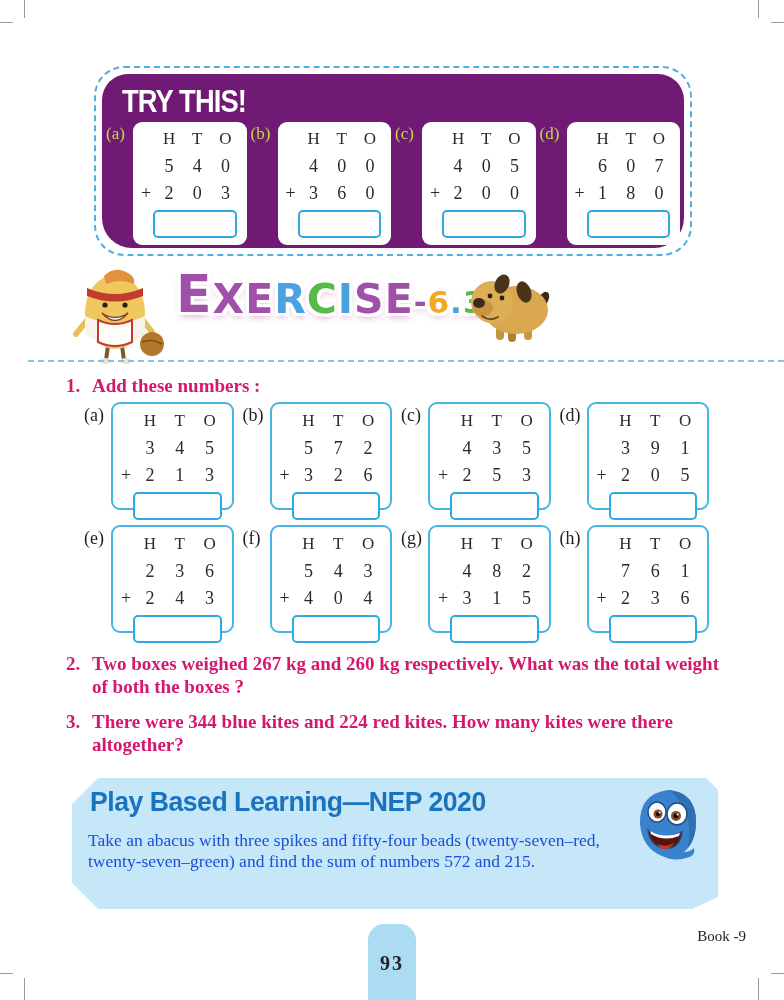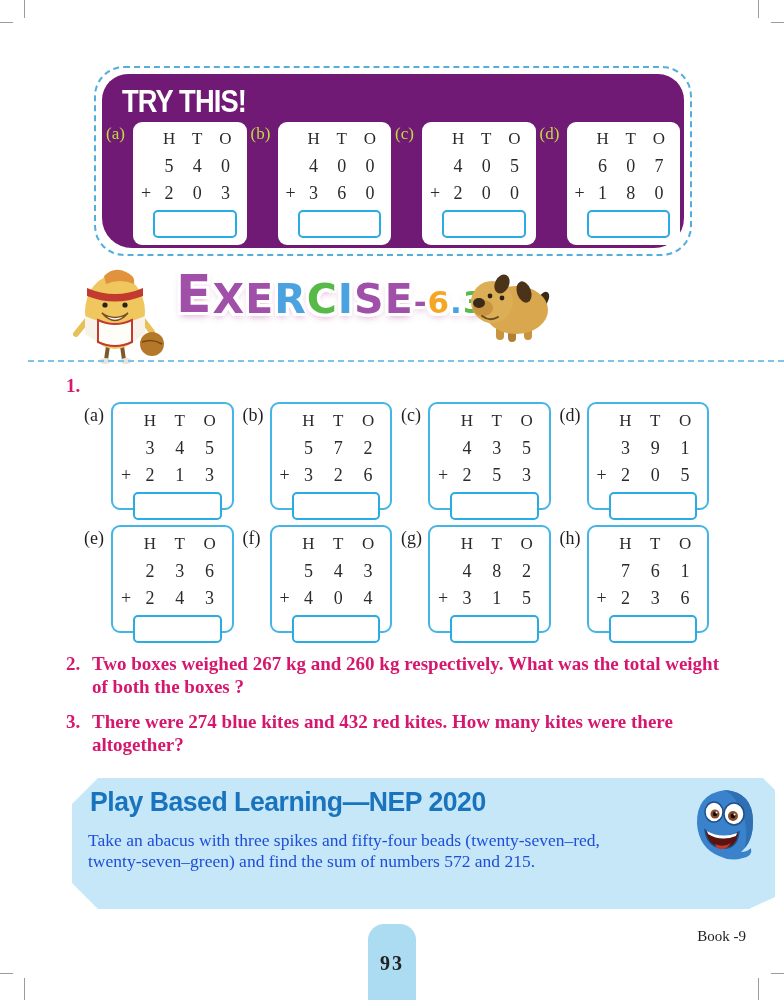--- a/index.html
+++ b/index.html
@@ -51,21 +51,21 @@
   #q1{left:66px;top:374px;}
   #q2{left:66px;top:652px;width:660px;}
   #q3{left:66px;top:710px;width:640px;}
   
   .ex-problems{position:absolute;left:84px;top:402px;width:634px;}
   .ex-row{display:flex;height:112px;margin-bottom:11px;}
   .ex-unit{flex:1;display:flex;align-items:flex-start;}
   .ex-unit .plabel{color:#231f20;font-size:18px;margin:3px 0 0 0;width:27px;flex:0 0 27px;}
   .ex-unit .card{margin-right:9px;height:108px;}
   
-  .play-box{position:absolute;left:72px;top:778px;width:703px;height:131px;background:#c5e7f8;
+  .play-box{position:absolute;left:72px;top:778px;width:646px;height:131px;background:#c5e7f8;
     clip-path:polygon(26px 0,calc(100% - 12px) 0,100% 12px,100% calc(100% - 12px),
       calc(100% - 26px) 100%,26px 100%,0 calc(100% - 26px),0 26px);}
   .play-title{position:absolute;left:18px;top:8px;color:#1a74bd;
     font-family:"Liberation Sans",sans-serif;font-weight:bold;font-size:28px;
     transform:scaleX(.95);transform-origin:left center;letter-spacing:-.5px;}
   .play-body{position:absolute;left:16px;top:52px;width:536px;font-size:17.5px;
     line-height:21px;color:#1d4ed8;}
   .blob{position:absolute;right:16px;top:8px;}
   
   .page-tab{position:absolute;left:368px;top:924px;width:48px;height:76px;
@@ -221,20 +221,21 @@
     <circle cx="24" cy="26" r="2.4" fill="#2a2118"></circle>
     <circle cx="36" cy="28" r="2.4" fill="#2a2118"></circle>
     <path d="M16 46 Q24 52 32 47" stroke="#6a4a20" stroke-width="2" fill="none" stroke-linecap="round"></path>
   </svg>
 </div>
 
 <div class="divider"></div>
 
 <div class="question" id="q1">
   <span class="qnum">1.</span>
+  <span class="qtext">Add these numbers :</span>
 </div>
 
 <div class="ex-problems">
   <div class="ex-row" id="ex-row1">
       <div class="ex-unit">
         <span class="plabel">(a)</span>
         <div class="card bordered">
           <div class="cgrid">
             <span class="hdr"></span>
             <span class="hdr">H</span>
@@ -396,21 +397,21 @@
       </div>
     </div>
 </div>
 
 <div class="question" id="q2">
   <span class="qnum">2.</span>
   <span class="qtext">Two boxes weighed 267 kg and 260 kg respectively. What was the total weight of both the boxes ?</span>
 </div>
 <div class="question" id="q3">
   <span class="qnum">3.</span>
-  <span class="qtext">There were 274 blue kites and 432 red kites. How many kites were there altogether?</span>
+  <span class="qtext">There were 344 blue kites and 224 red kites. How many kites were there altogether?</span>
 </div>
 
 <div class="play-box">
   <div class="play-title">Play Based Learning—NEP 2020</div>
   <div class="play-body">Take an abacus with three spikes and fifty-four beads (twenty-seven–red, twenty-seven–green) and find the sum of numbers 572 and 215.</div>
   <svg class="blob" width="68" height="78" viewBox="0 0 68 78">
     <path d="M34 4 Q62 6 62 36 Q62 56 50 66 Q56 66 60 62 Q62 70 52 72 Q40 76 28 70 Q8 62 6 38 Q5 8 34 4 Z" fill="#3b82cc"></path>
     <path d="M34 4 Q62 6 62 36 Q62 52 54 62 Q58 40 50 24 Q44 10 34 4 Z" fill="#2f6fb4"></path>
     <ellipse cx="23" cy="26" rx="9" ry="10" fill="#fff" stroke="#1f4f86" stroke-width="1.5"></ellipse>
     <ellipse cx="43" cy="28" rx="10" ry="11" fill="#fff" stroke="#1f4f86" stroke-width="1.5"></ellipse>

